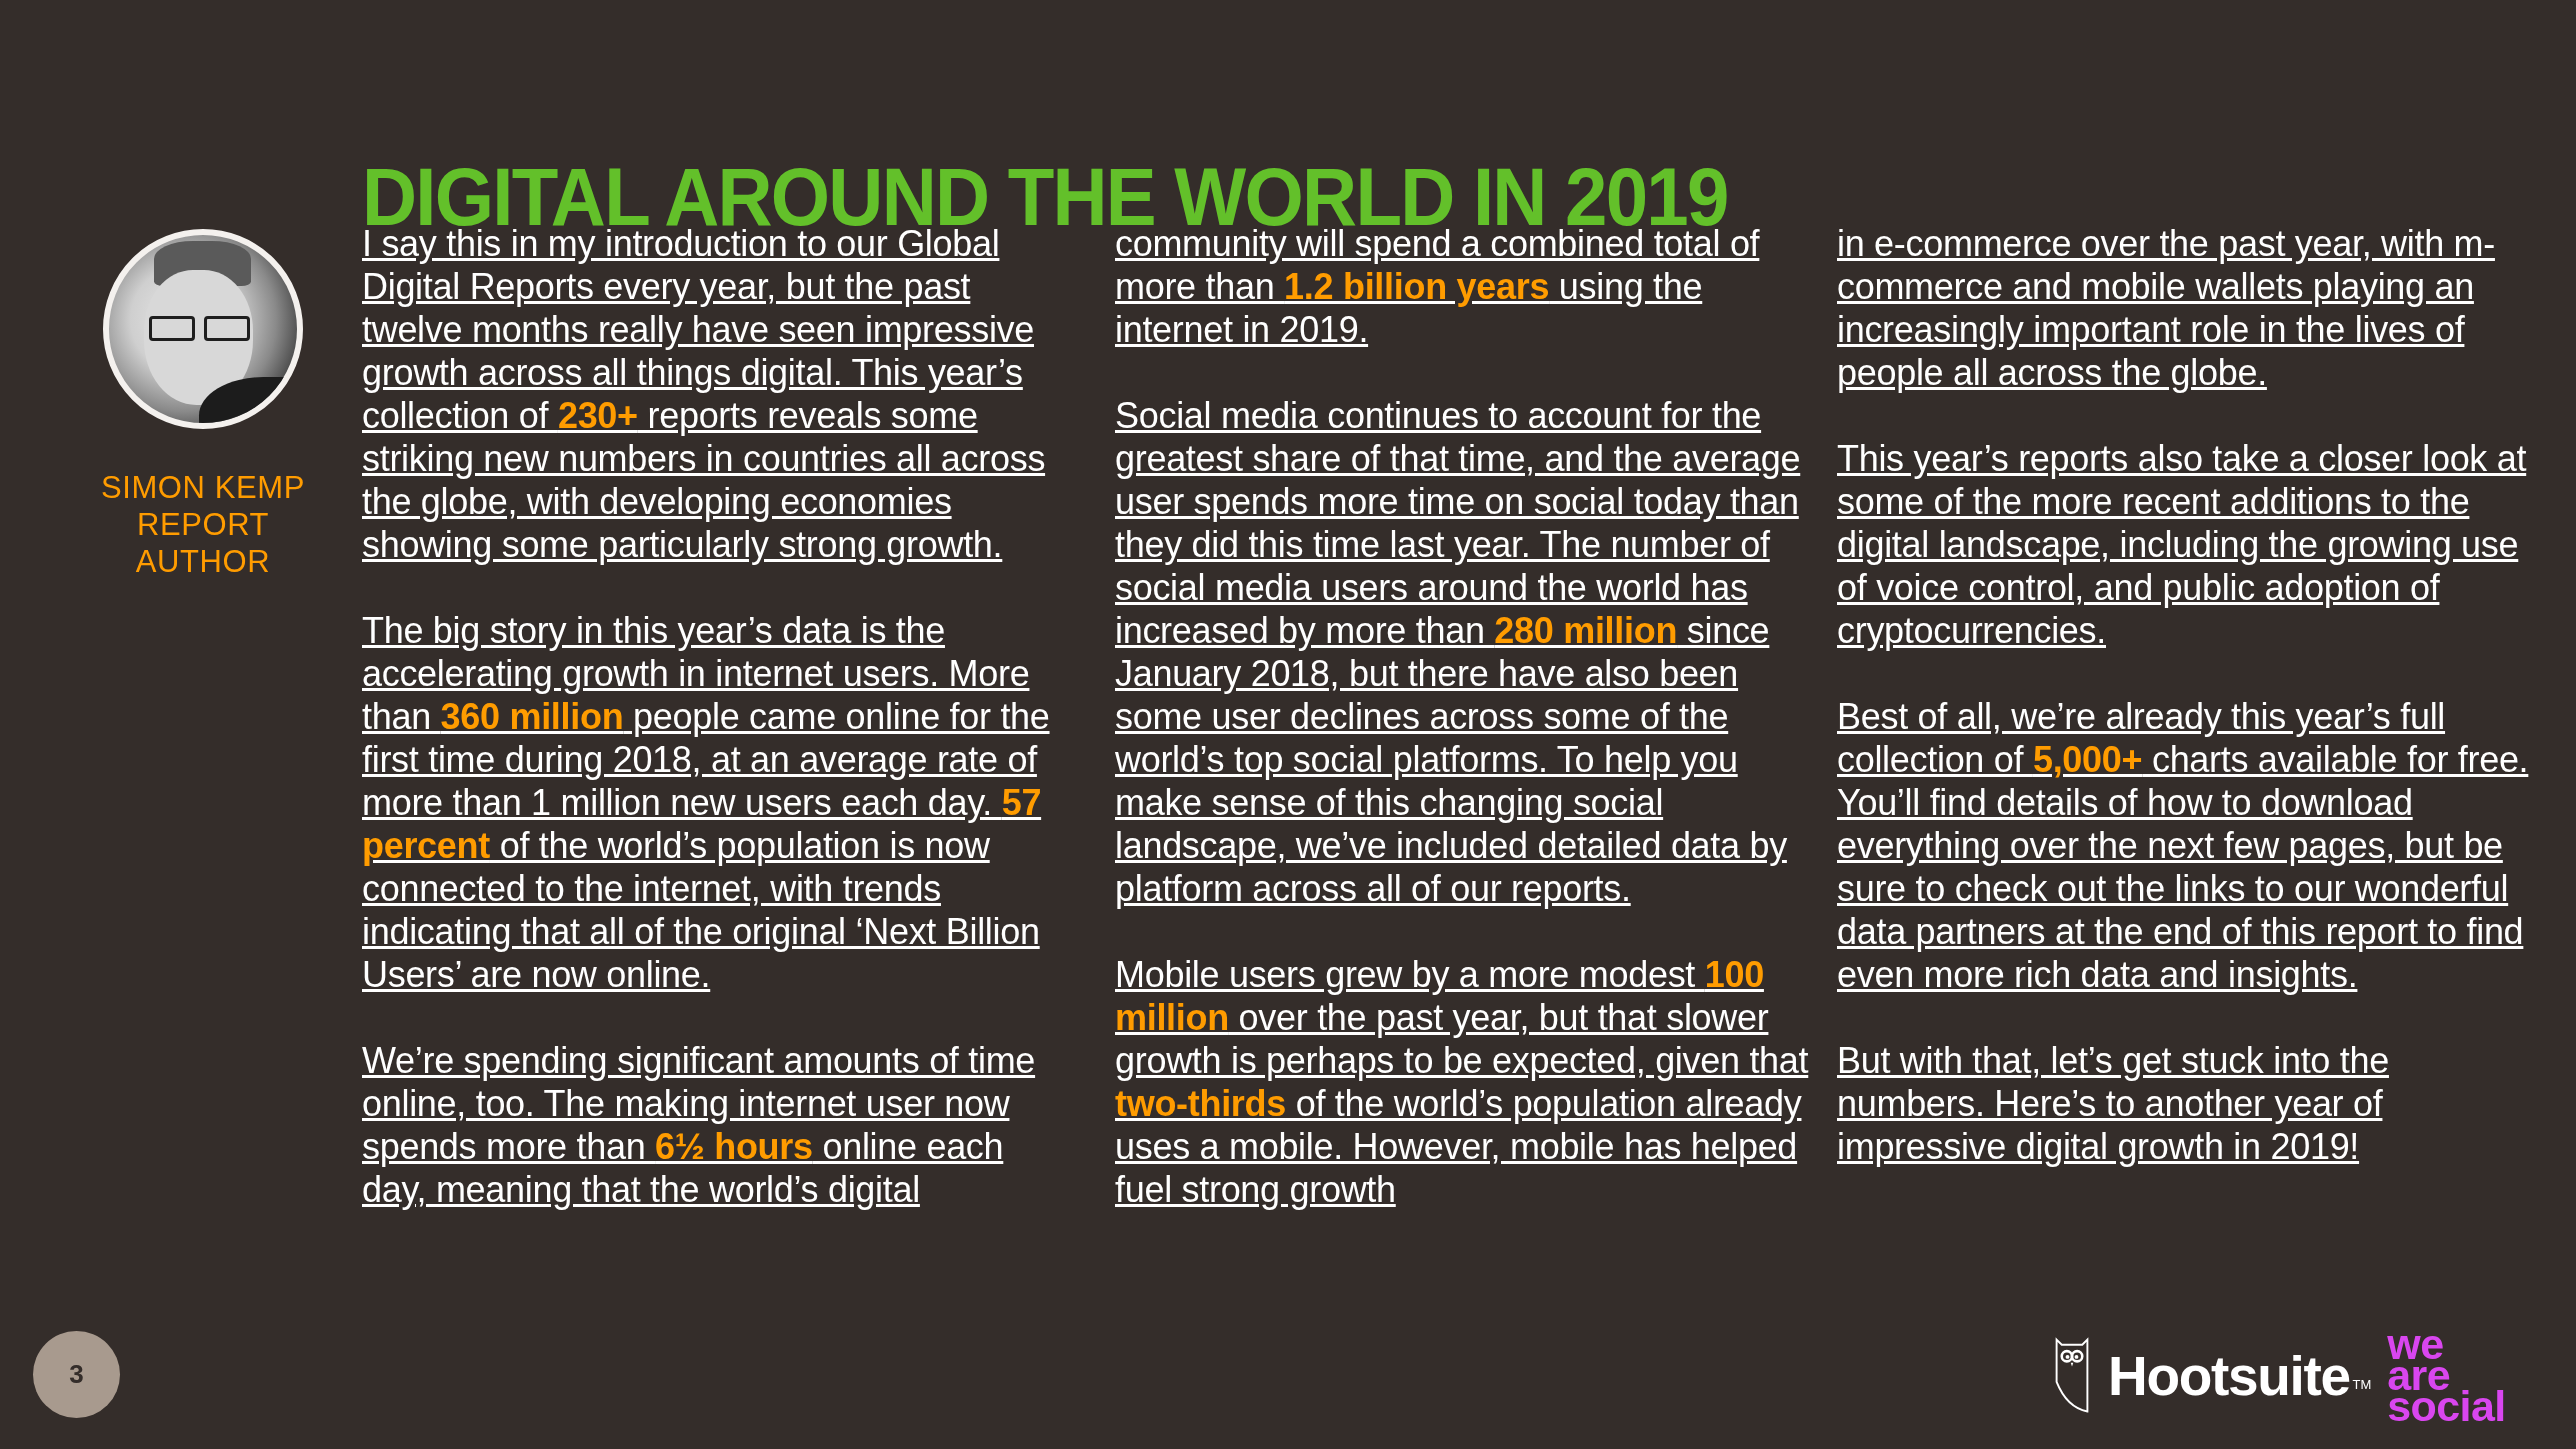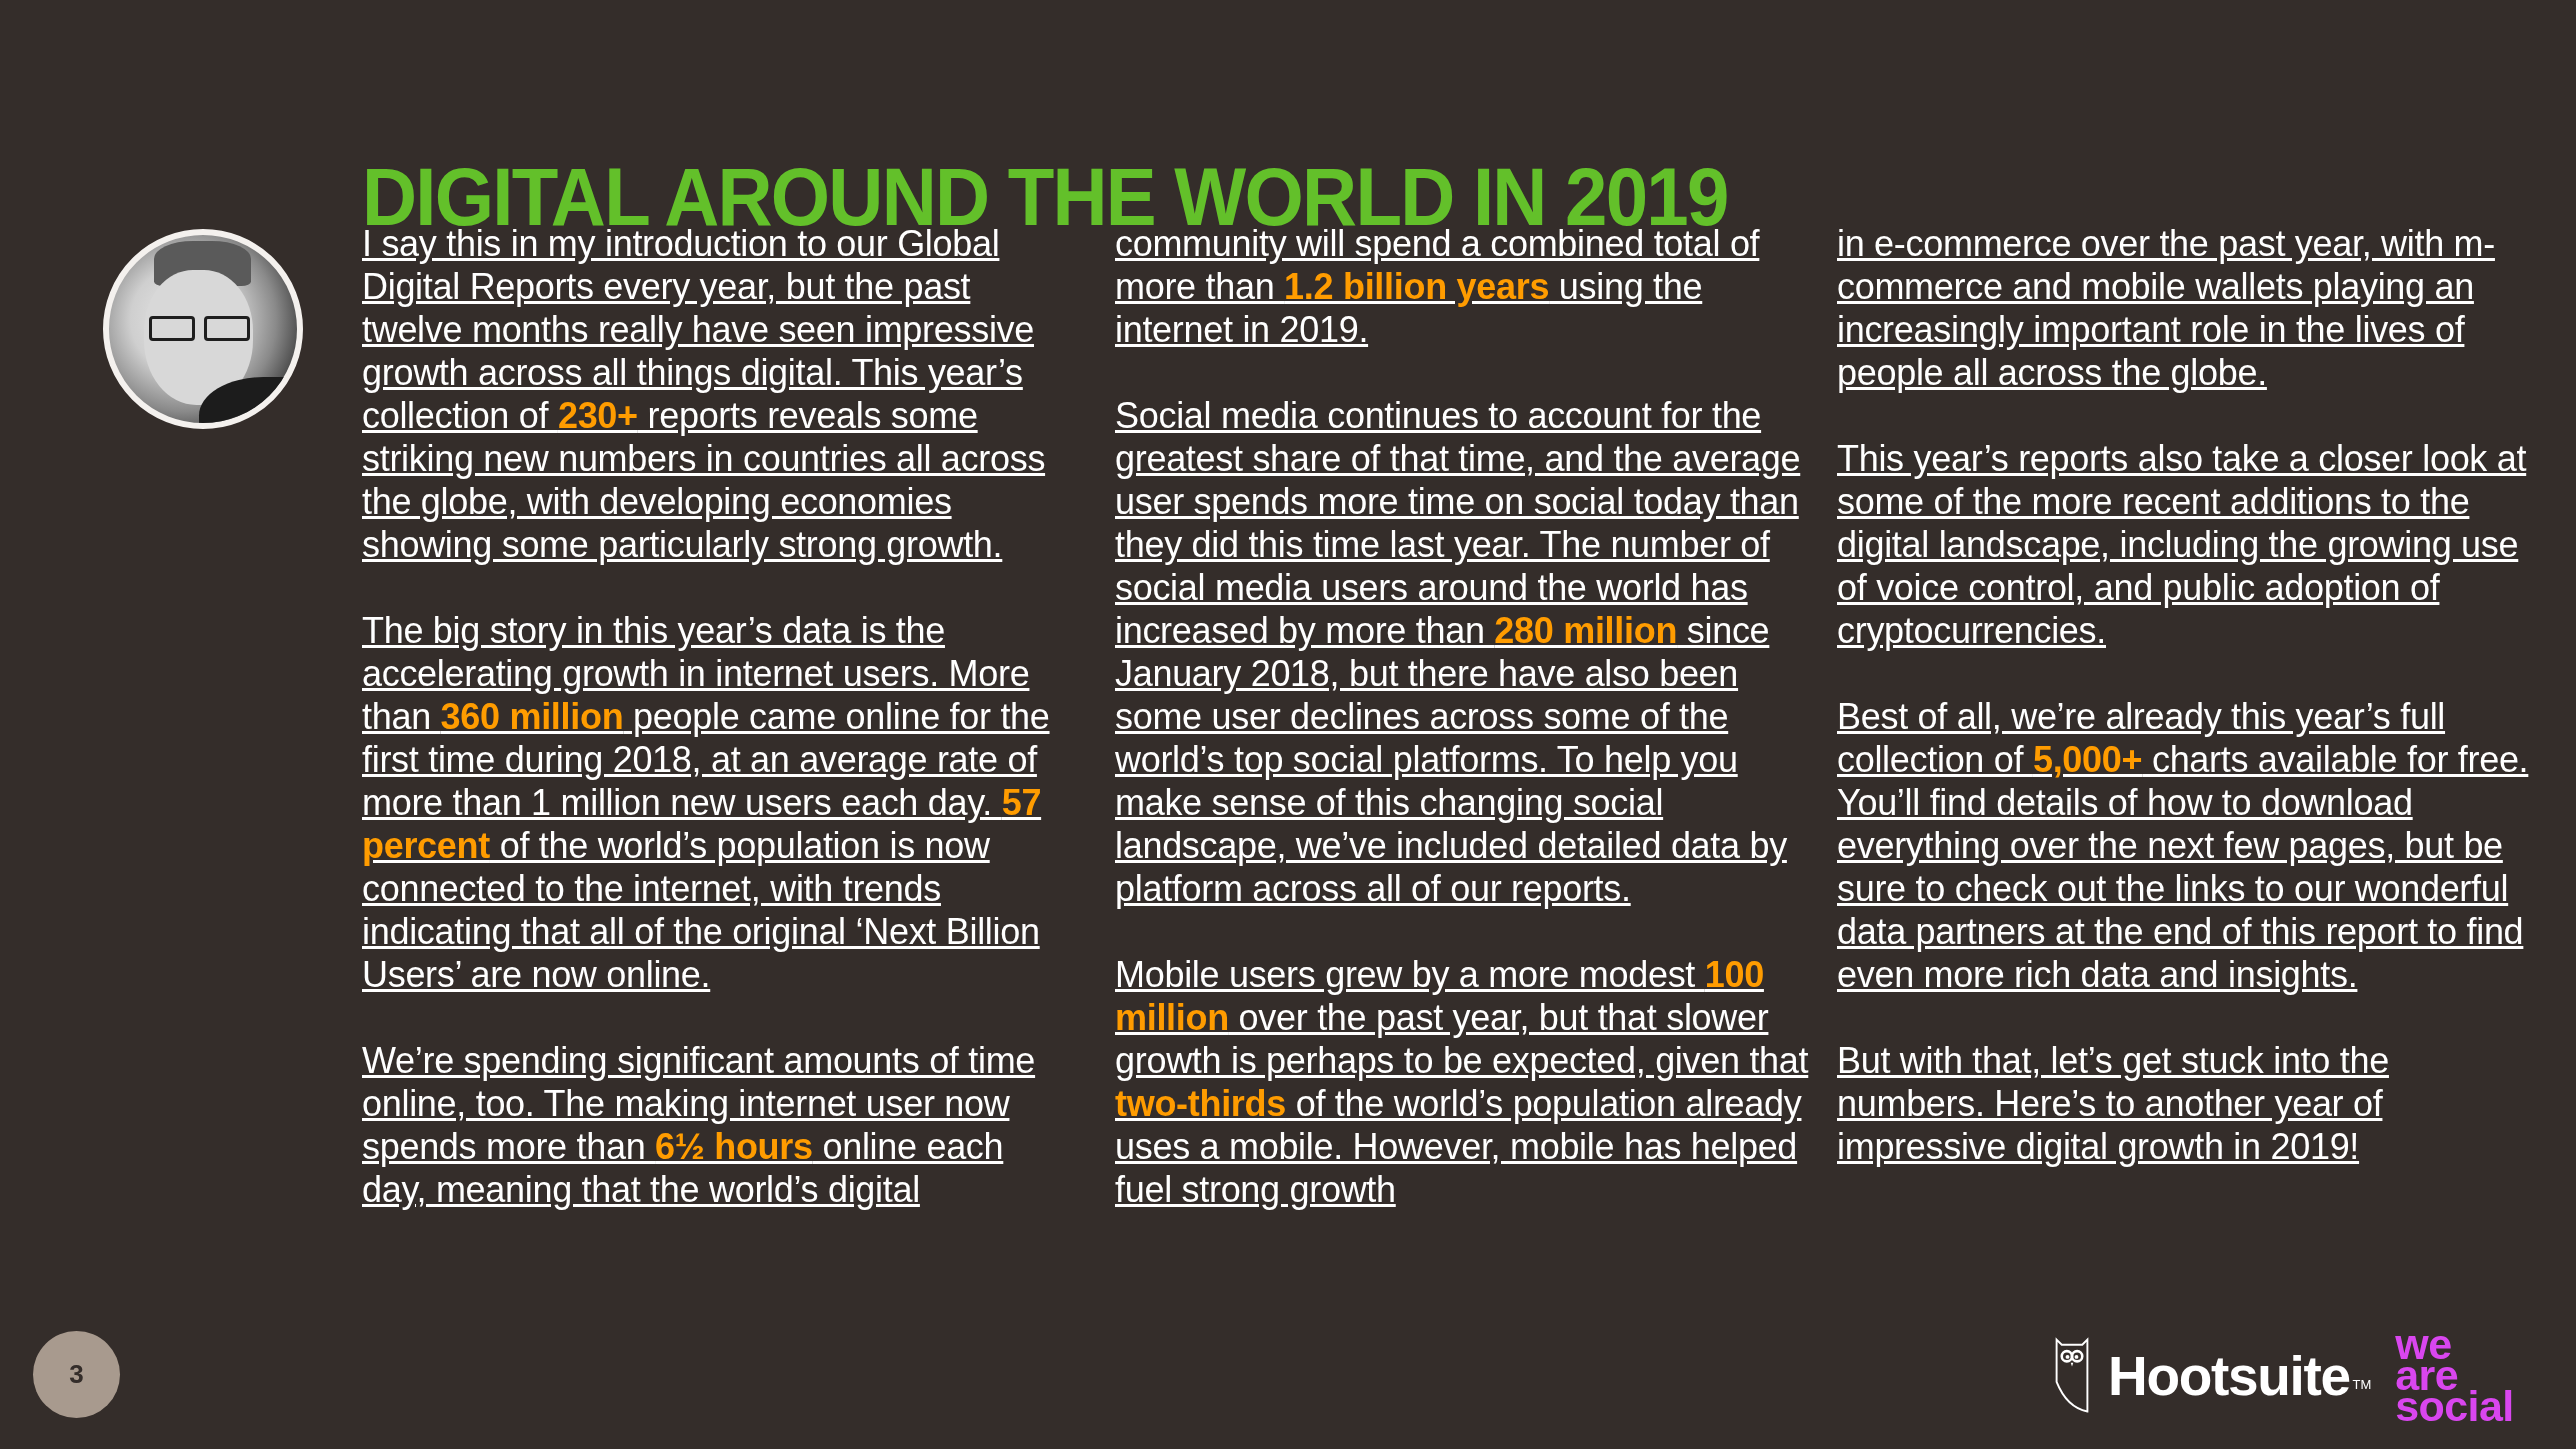--- a/index.html
+++ b/index.html
@@ -51,35 +51,39 @@
     background: #a89a8e; color: #342d2a;
     font-weight: 700; font-size: 26px;
     display: flex; align-items: center; justify-content: center;
   }
   .logos {
     position: absolute; left: 2054px; top: 1327px; height: 97px;
     display: flex; align-items: center;
   }
   .owl { width: 36px; height: 77px; margin-right: 18px; }
   .hootsuite { font-size: 55px; font-weight: 700; letter-spacing: -1.3px; color: #fff; }
-  .tm { font-size: 13px; vertical-align: top; margin-left: 2.6px; margin-right: 24px; position: relative; top: 9px; }
+  .tm { font-size: 13px; vertical-align: top; margin-left: 2.6px; margin-right: 16px; position: relative; top: 9px; }
   .was { font-size: 43px; font-weight: 700; line-height: 31px; color: #d946ef; letter-spacing: -0.6px; }
 </style>
 </head>
 <body>
 
 <h1 class="title">DIGITAL AROUND THE WORLD IN 2019</h1>
 
 <div class="author">
   <div class="avatar">
     <div class="hair"></div>
       <div class="face"></div>
     <div class="glass-l"></div>
       <div class="glass-r"></div>
     <div class="shoulder"></div>
+  </div>
+  <div class="author-name">
+    <div>SIMON KEMP</div>
+    <div>REPORT AUTHOR</div>
   </div>
 </div>
 
 <div class="col col1">
   <p>
     <span>I say this in my introduction to our Global Digital Reports every year, but the past twelve months really have seen impressive growth across all things digital. This year’s collection of </span><span class="hl">230+</span><span> reports reveals some striking new numbers in countries all across the globe, with developing economies showing some particularly strong growth.</span>
   </p>
   <p>
     <span>The big story in this year’s data is the accelerating growth in internet users. More than </span><span class="hl">360 million</span><span> people came online for the first time during 2018, at an average rate of more than 1 million new users each day. </span><span class="hl">57 percent</span><span> of the world’s population is now connected to the internet, with trends indicating that all of the original ‘Next Billion Users’ are now online.</span>
   </p>

